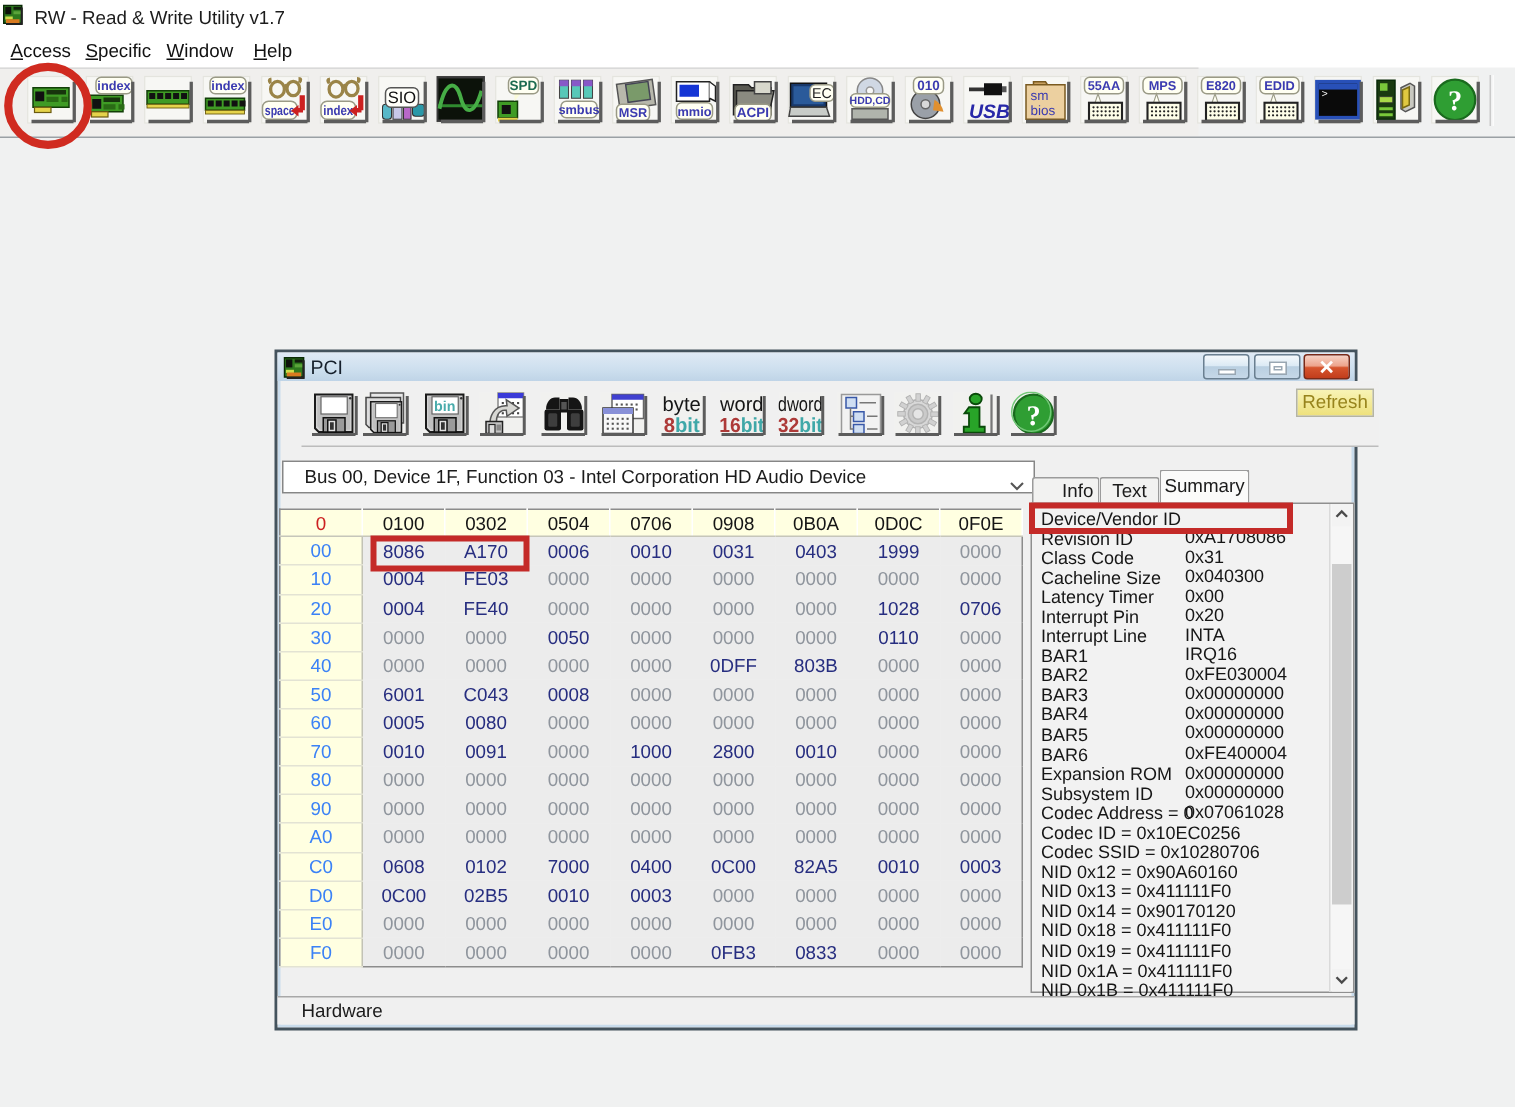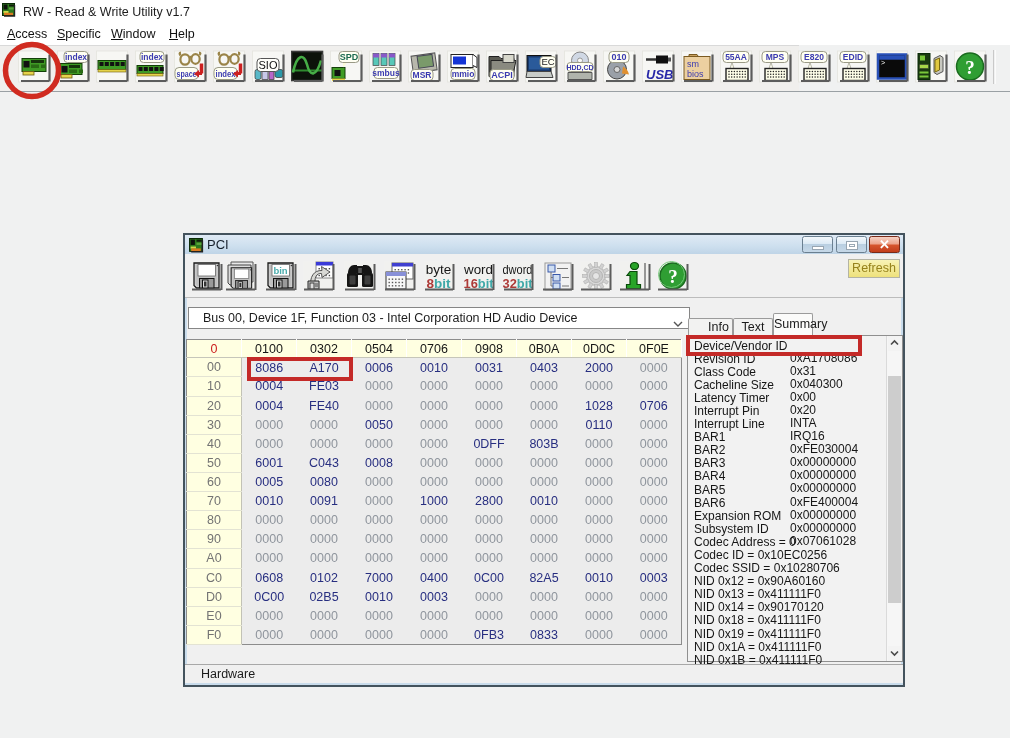--- a/index.html
+++ b/index.html
@@ -18,38 +18,38 @@
 
 #pci { left:183px; top:233px; width:722px; height:454px; background:#f0f0f0;
   border:2px solid #44535d; box-shadow: inset 0 0 0 2px #c9dcec; }
 #pcititle { left:0px; top:0px; width:718px; height:19px;
   background:linear-gradient(#dfeaf5,#cddfee 60%,#bfd4e7); }
 #pcititletxt { left:22px; top:2px; font-size:13px; color:#16202c; }
 .wbtn { position:absolute; top:1px; height:17px; border:1px solid #6a7f90; border-radius:2.5px;
   background:linear-gradient(#f4f8fb,#dceaf5 45%,#b9cfe1 50%,#c6d8e8); }
 #btnclose { background:linear-gradient(#f6d1c4,#eda48c 46%,#d6552e 54%,#c23d1c); border-color:#7a2a18; }
 
-#pcitools { left:0px; top:19px; width:718px; height:44px; background:#f0f0f0; border-bottom:1px solid #bcbcbc; }
+#pcitools { left:16px; top:19px; width:718px; height:44px; background:#f0f0f0; border-bottom:1px solid #bcbcbc; }
 .ib { position:absolute; top:7px; width:33px; height:32px; }
 #refresh { left:663px; top:5px; width:52px; height:19px; background:linear-gradient(#f8f3b6,#eee17c); border:1px solid #b4b4a4;
   font-size:12.5px; color:#97831c; text-align:center; line-height:17px; }
 
 #combo { left:3px; top:72px; width:502px; height:22px; background:#ffffff; border:1px solid #868686;
   font-size:12.5px; color:#1b1b1b; line-height:20px; padding-left:14px; }
 #combo .chev { position:absolute; right:7px; top:0px; color:#444; font-size:12px; }
 
 .tab { position:absolute; font-size:12.5px; color:#1b1b1b; text-align:center;
   background:#f2f2f1; border:1px solid #9b9b9b; border-bottom:none; border-radius:2px 2px 0 0; }
 
 #hex { left:1px; top:104px; border-collapse:collapse; table-layout:fixed; border:1px solid #8c8c8c; }
 #hex td { width:55px; height:19.12px; text-align:center; vertical-align:middle;
   font-size:12.5px; padding:0; border:0; }
 #hex tr.hdr td { height:18.3px; background:#ffffe1; color:#151515; border-right:1px solid #ffffff; border-bottom:1px solid #c6c6ba; }
 #hex tr.hdr td.z { color:#cc2020; }
-#hex td.lbl { background:#ffffe1; color:#737373; border-bottom:1px solid #e3e3d3; border-right:1px solid #c2c2b6; }
+#hex td.lbl { background:#ffffe1; color:#3b82f6; border-bottom:1px solid #e3e3d3; border-right:1px solid #c2c2b6; }
 #hex td.v { background:#ececec; color:#272e80; }
 #hex td.o { background:#ececec; color:#8f959d; }
 
 #sumbox { left:502px; top:100px; width:216px; height:327px; background:#f2f2f2; border:1px solid #8f8f8f; }
 #sumlines { left:509px; top:104.5px; width:205px; font-size:12px; color:#161616; line-height:13.1px; white-space:nowrap; }
 #sumlines .val { position:absolute; left:96px;margin-top:12px; }
 #sumlines div { position:relative; }
 
 #sb { left:701px; top:101px; width:15px; height:325px; background:#f6f6f6; border-left:1px solid #dadada; }
 .sba { position:absolute; left:1px; width:13px; height:15px; background:#f3f3f3; color:#505050;
@@ -608,21 +608,21 @@
         <text x="16" y="22" font-size="19" font-weight="bold" fill="#fff" text-anchor="middle" font-family="Liberation Serif">?</text>
         <path d="M30.5 3 V29 M30 28.6 H1" stroke="#5c5c5c" stroke-width="2" fill="none"></path>
       </svg>
     <div id="refresh" class="abs">Refresh</div>
   </div>
   <div id="combo" class="abs">Bus 00, Device 1F, Function 03 - Intel Corporation HD Audio Device<span class="chev" style="top:6px;width:9px;height:9px"><svg width="10" height="8" viewBox="0 0 10 8">
           <path d="M1 2 L5 6 L9 2" stroke="#555" stroke-width="1.4" fill="none"></path>
         </svg></span></div>
   <div class="tab" style="left:503px;top:83px;width:45px;height:18px;line-height:17px;padding-left:16px;">Info</div>
   <div class="tab" style="left:548px;top:83px;width:40px;height:18px;line-height:17px;">Text</div>
-  <div class="tab" style="left:588px;top:78px;width:40px;height:23px;line-height:20px;background:#fbfbfa;">Summary</div>
+  <div class="tab" style="left:588px;top:78px;width:60px;height:23px;line-height:20px;background:#fbfbfa;">Summary</div>
   <table id="hex" class="abs">
       <tbody>
         <tr class="hdr">
           <td class="z">0</td>
           <td>0100</td>
           <td>0302</td>
           <td>0504</td>
           <td>0706</td>
           <td>0908</td>
           <td>0B0A</td>
@@ -630,21 +630,21 @@
           <td>0F0E</td>
         </tr>
 <tr>
           <td class="lbl">00</td>
           <td class="v">8086</td>
           <td class="v">A170</td>
           <td class="v">0006</td>
           <td class="v">0010</td>
           <td class="v">0031</td>
           <td class="v">0403</td>
-          <td class="v">2000</td>
+          <td class="v">1999</td>
           <td class="o">0000</td>
         </tr>
 <tr>
           <td class="lbl">10</td>
           <td class="v">0004</td>
           <td class="v">FE03</td>
           <td class="o">0000</td>
           <td class="o">0000</td>
           <td class="o">0000</td>
           <td class="o">0000</td>

